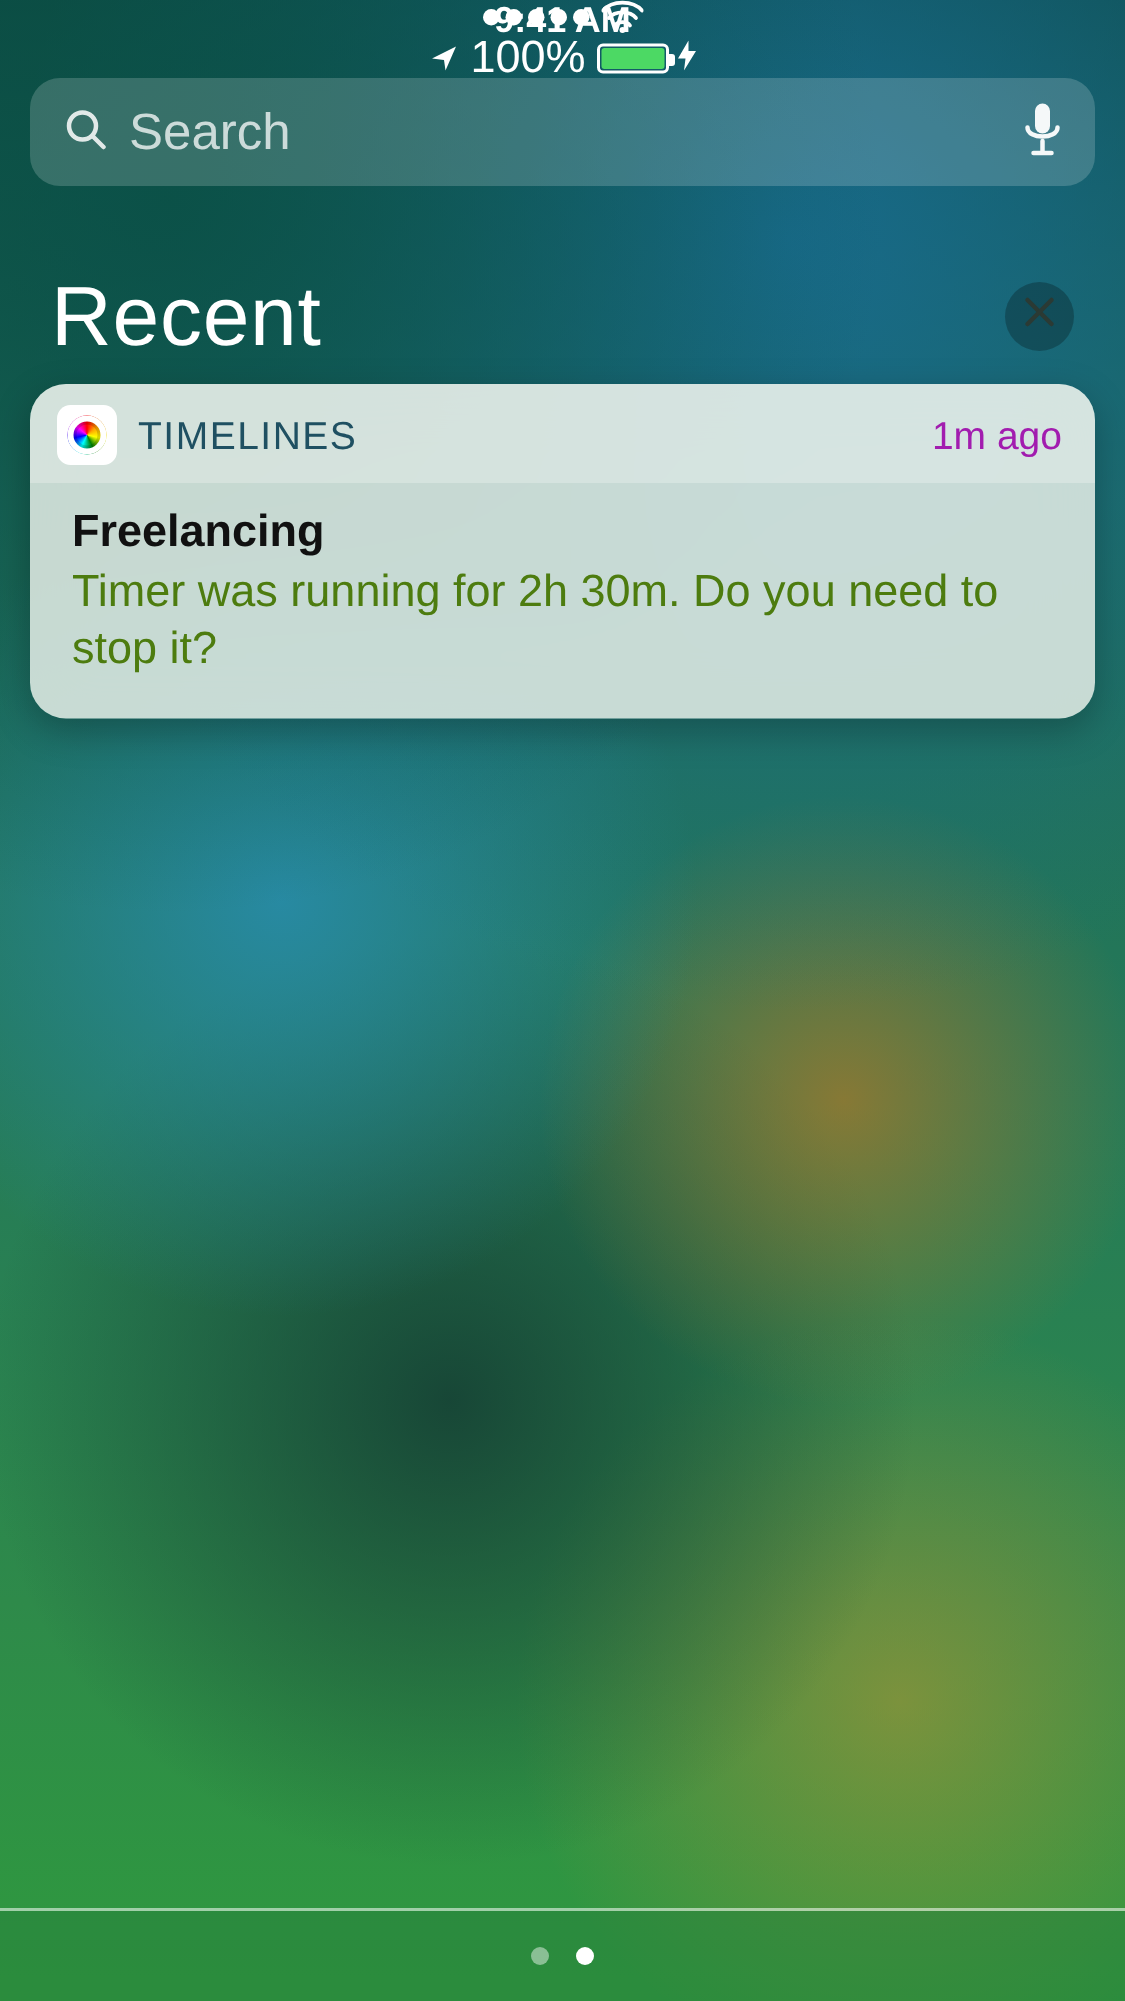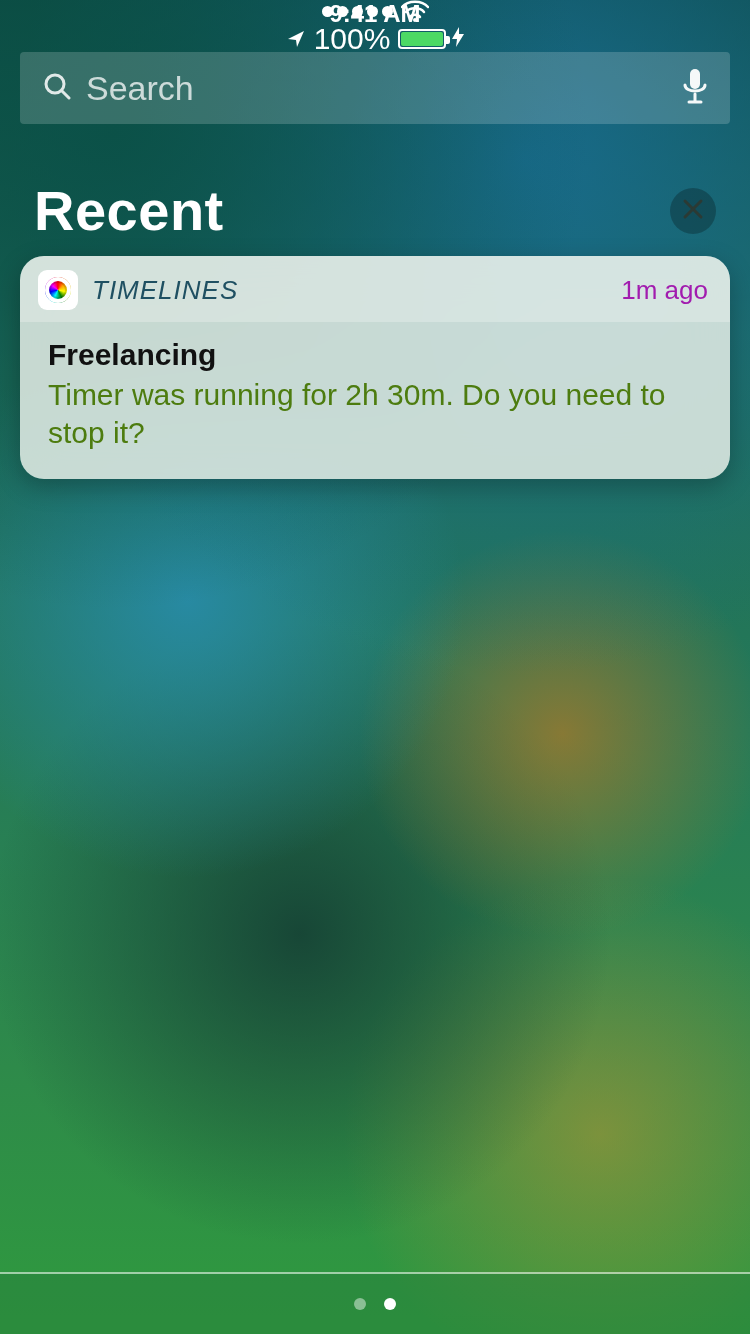--- a/index.html
+++ b/index.html
@@ -44,37 +44,37 @@
   .battery-fill {
     position: absolute; left: 1px; top: 1px; bottom: 1px; right: 1px;
     background: #4cd964; border-radius: 2px;
   }
   .battery-pct { font-size: 30px; font-weight: 500; }
   .bolt { font-size: 18px; margin-left: -2px; }
 
   
   .search-wrap { position: absolute; top: 52px; left: 20px; right: 20px; }
   .search-bar {
-    height: 72px; border-radius: 4px;
+    height: 72px; border-radius: 20px;
     background: rgba(255,255,255,0.18);
     display: flex; align-items: center;
     padding: 0 22px;
   }
   .search-icon { margin-right: 14px; opacity: 0.85; }
   .search-placeholder {
     flex: 1; font-size: 34px; font-weight: 400; color: rgba(255,255,255,0.75);
   }
   .mic-icon { opacity: 0.95; }
 
   
   .section-header {
     position: absolute; top: 178px; left: 34px; right: 34px;
     display: flex; align-items: center; justify-content: space-between;
   }
-  .section-title { font-size: 56px; font-weight: 700; letter-spacing: 0.5px; }
+  .section-title { font-size: 56px; font-weight: 400; letter-spacing: 0.5px; }
   .close-btn {
     width: 46px; height: 46px; border-radius: 50%;
     background: rgba(0,0,0,0.25);
     display: flex; align-items: center; justify-content: center;
     cursor: pointer;
   }
 
   
   .notif-card {
     position: absolute; top: 256px; left: 20px; right: 20px;
@@ -94,21 +94,21 @@
     display: flex; align-items: center; justify-content: center;
     margin-right: 14px;
   }
   .app-icon span {
     width: 26px; height: 26px; border-radius: 50%;
     background: conic-gradient(red, orange, yellow, green, cyan, blue, magenta, red);
     box-shadow: inset 0 0 0 4px #fff, inset 0 0 0 6px rgba(0,0,0,0.15);
   }
   .app-name {
     flex: 1; font-size: 26px; letter-spacing: 1px;
-    color: #1f5062; font-weight: 400; font-style: italic;
+    color: #1f5062; font-weight: 400;
   }
   .notif-time { font-size: 26px; color: #a21caf; font-weight: 400; }
   .notif-body { padding: 16px 40px 26px 28px; color: #111; }
   .notif-title { font-size: 30px; font-weight: 600; margin-bottom: 4px; }
   .notif-text { font-size: 30px; line-height: 1.28; font-weight: 400; color: #4d7c0f; }
 
   
   .bottom-hair {
     position: absolute; left: 0; right: 0; bottom: 60px; height: 2px;
     background: rgba(255,255,255,0.55);

